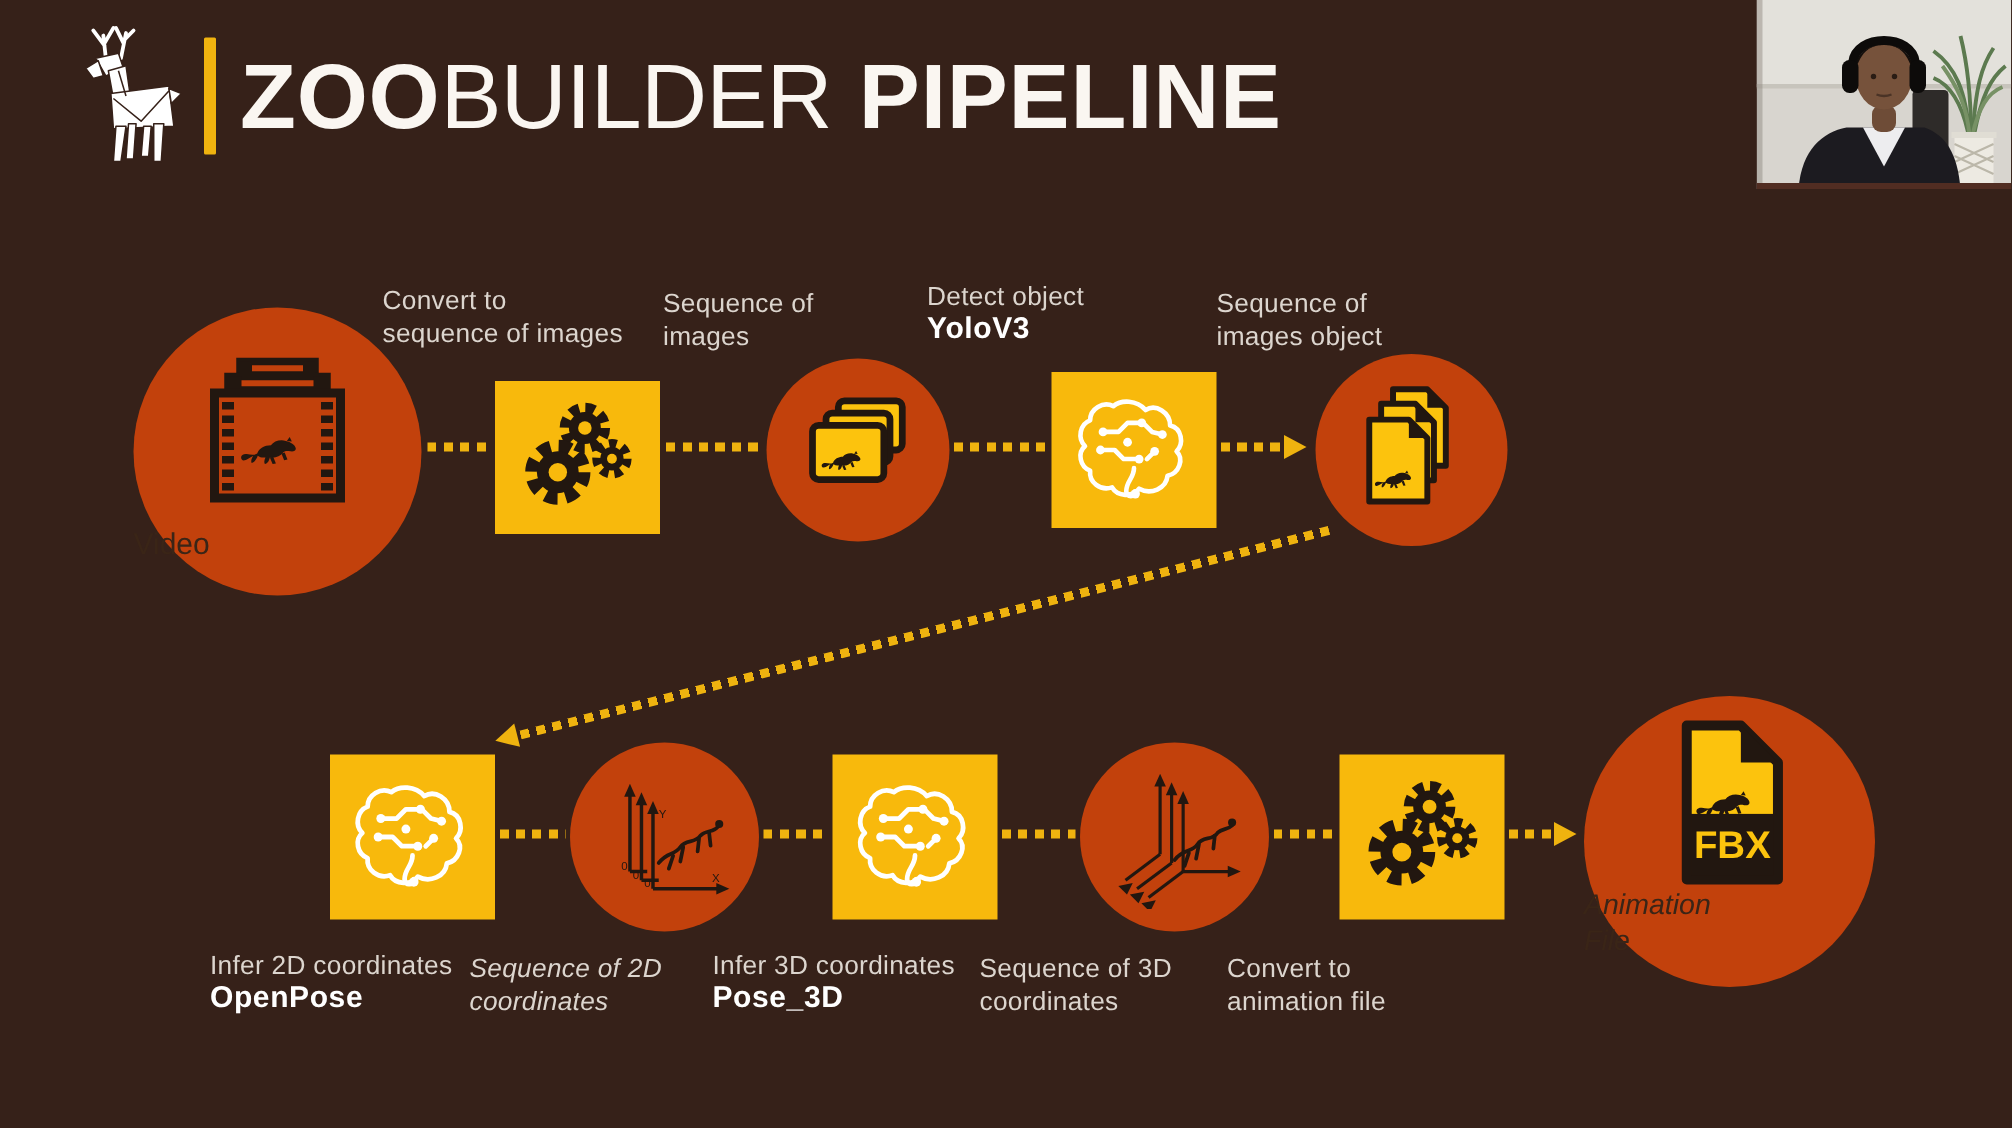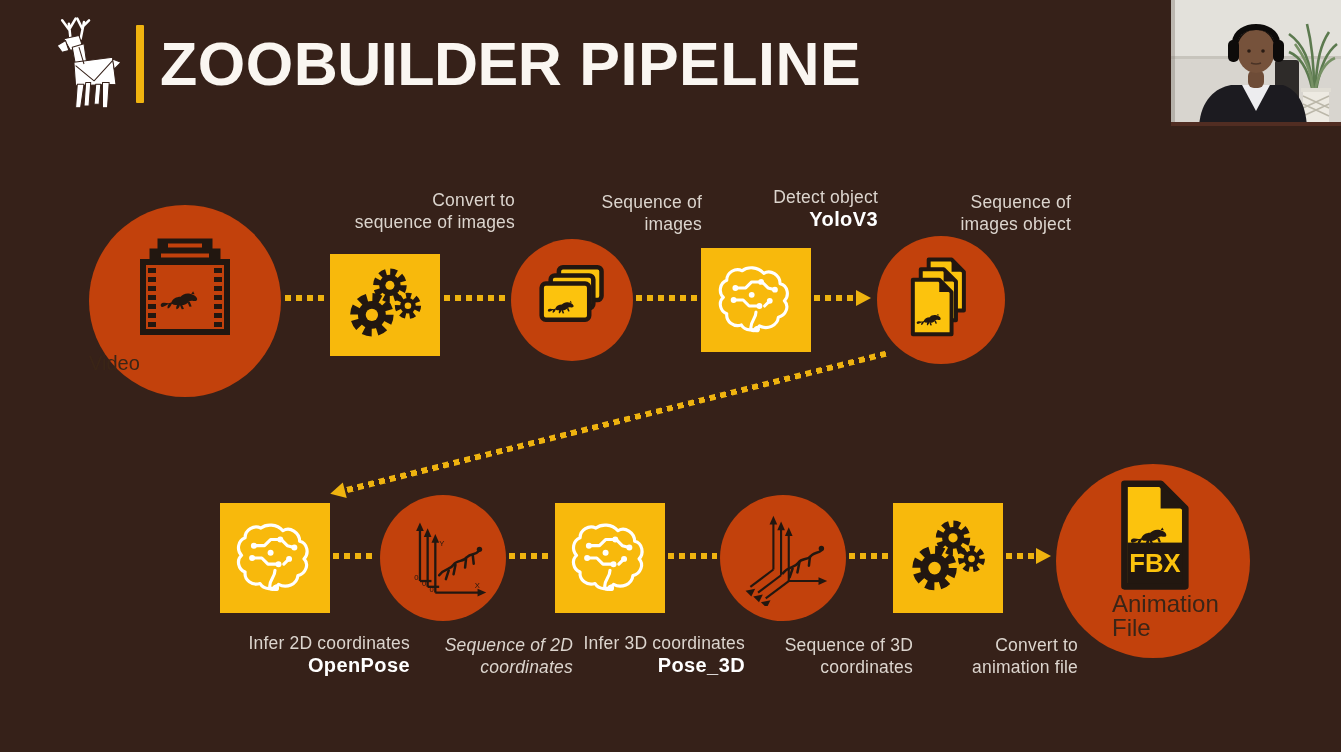--- a/index.html
+++ b/index.html
@@ -6,32 +6,32 @@
   .slide{
     position:relative;width:1341px;height:752px;overflow:hidden;
     background:#362119;font-family:"Liberation Sans",sans-serif;
   }
   
   .header{position:absolute;left:42px;top:12px;display:flex;align-items:center;}
   .logo-svg{width:84px;height:104px;}
   .header-divider{width:8px;height:78px;background:#F0B30F;margin:0 16px 0 10px;border-radius:1px;}
   .title{font-size:61px;color:#FAF6F1;letter-spacing:.5px;white-space:nowrap;line-height:104px;}
   .title .heavy{font-weight:700;}
-  .title .light{font-weight:700;letter-spacing:-.5px;margin-top:20px;}
+  .title .light{font-weight:400;letter-spacing:-.5px;margin-top:20px;}
   .title .gap{display:inline-block;width:18px;}
   
   .webcam{position:absolute;left:1171px;top:0;width:170px;height:126px;overflow:hidden;}
   .webcam svg{display:block;}
   
   .node{position:absolute;display:flex;align-items:center;justify-content:center;}
   .node.circle{background:#c2410c;border-radius:50%;}
   .node.square{background:#F8B90C;}
   .node svg{display:block;}
   
-  .lbl{position:absolute;text-align:right;color:#DCD5CE;font-size:17.5px;line-height:22px;letter-spacing:.2px;}
+  .lbl{position:absolute;text-align:left;color:#DCD5CE;font-size:17.5px;line-height:22px;letter-spacing:.2px;}
   .lbl .model{font-size:20px;font-weight:700;color:#FFFFFF;letter-spacing:.4px;}
   .lbl-inside{position:absolute;text-align:left;color:#3A2517;font-weight:500;}
   
   .dots{position:absolute;height:6px;
     background-image:repeating-linear-gradient(90deg,#EFB30F 0 6px,transparent 6px 11px);}
   .dots.diag{transform-origin:left center;}
   .arrowhead{position:absolute;width:0;height:0;border-top:8px solid transparent;border-bottom:8px solid transparent;}
   .arrowhead.right{border-left:15px solid #EFB30F;}
   .arrowhead.left{border-right:15px solid #EFB30F;}
 </style>
@@ -354,21 +354,21 @@
 
   <div class="node circle" style="left:1056px;top:464px;width:194px;height:194px;align-items:flex-start;">
     <svg width="96" height="114" viewBox="0 0 100 120" style="margin-top:14px">
       <path d="M20 6 H58 L84 32 V114 H20 Z" fill="#FCC30D" stroke="#221710" stroke-width="7" stroke-linejoin="round"></path>
       <path d="M58 6 V32 H84 Z" fill="#221710"></path>
       <use href="#sym-cheetah" transform="translate(25,36) scale(0.45)"></use>
       <rect x="23" y="68" width="58" height="43" fill="#221710"></rect>
       <text x="52" y="99" text-anchor="middle" font-family="'Liberation Sans',sans-serif" font-size="27" font-weight="bold" fill="#FCC30D">FBX</text>
     </svg>
   </div>
-  <div class="lbl-inside" style="left:1112px;top:592px;width:194px;font-size:24px;line-height:24px;">
+  <div class="lbl-inside" style="left:1056px;top:592px;width:194px;font-size:19px;line-height:24px;font-style:italic;">
     <div>Animation</div>
     <div>File</div>
   </div>
 
   <div class="dots" style="left:285px;top:295px;width:42px;"></div>
   <div class="dots" style="left:444px;top:295px;width:64px;"></div>
   <div class="dots" style="left:636px;top:295px;width:62px;"></div>
   <div class="dots" style="left:814px;top:295px;width:42px;"></div>
   <div class="arrowhead right" style="left:856px;top:290px;"></div>
 

